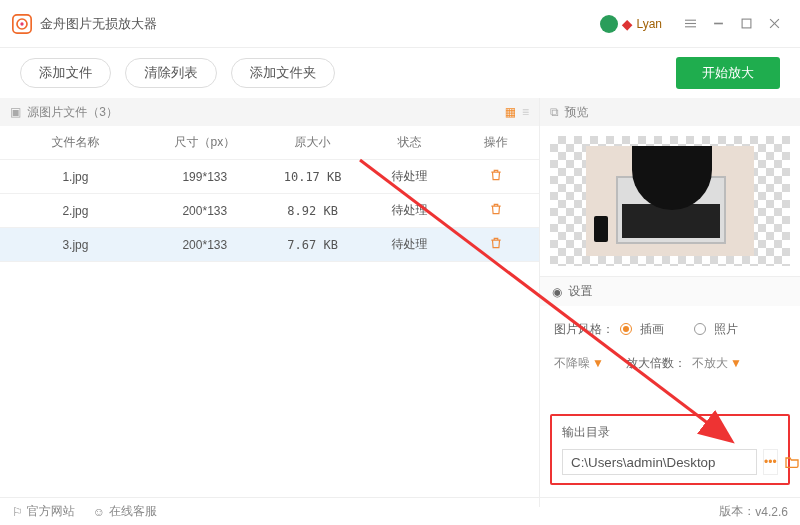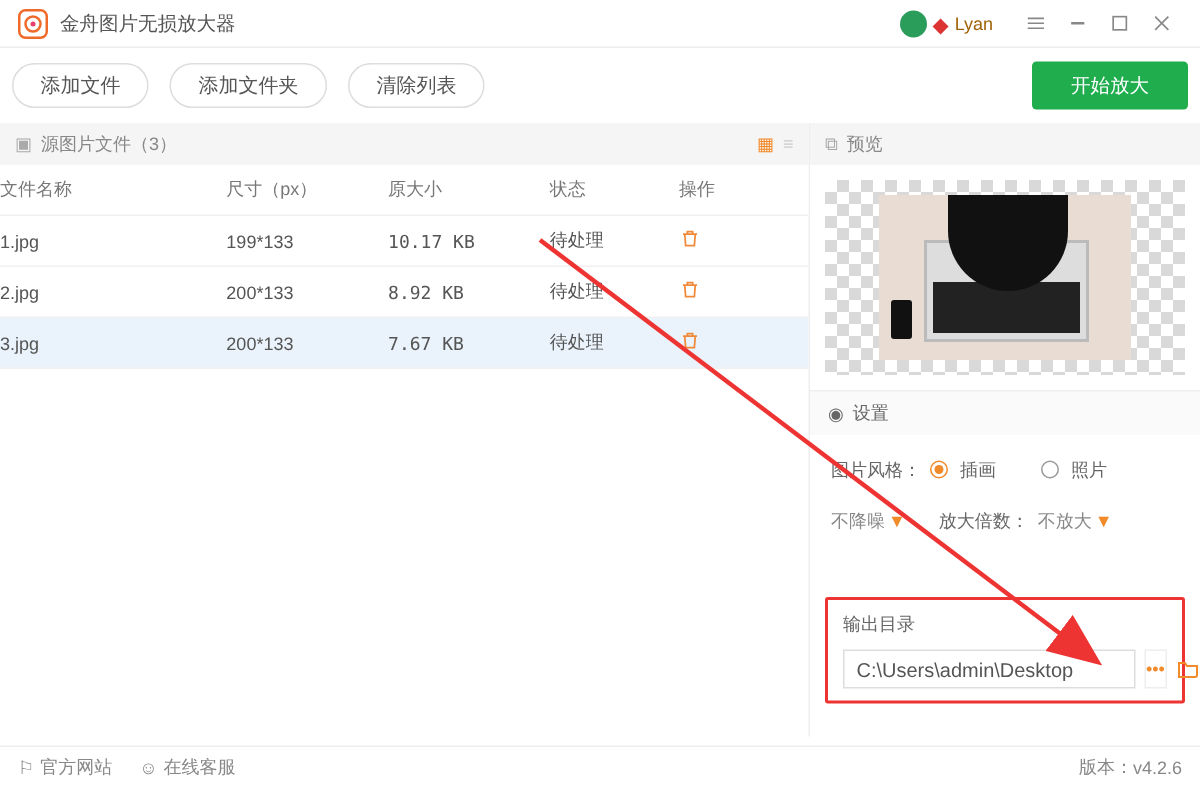--- a/index.html
+++ b/index.html
@@ -1,37 +1,37 @@
 <!DOCTYPE html>
 <html><head>
 <meta charset="utf-8">
 <style>
   * { box-sizing: border-box; margin: 0; padding: 0; font-family: "Microsoft YaHei", sans-serif; }
   body { width: 800px; height: 525px; background: #fff; font-size: 12px; color: #333; overflow: hidden; position: relative; }
-  .titlebar { height: 32px; display: flex; align-items: center; padding: 0 12px; border-bottom: 1px solid #eee; }
+  .titlebar { height: 48px; display: flex; align-items: center; padding: 0 12px; border-bottom: 1px solid #eee; }
   .logo { width: 20px; height: 20px; margin-right: 8px; }
   .title { font-size: 13px; color: #555; flex: 0 0 auto; }
   .titlebar .spacer { flex: 1; }
   .avatar { width: 18px; height: 18px; border-radius: 50%; background: #2a9d5a; margin-right: 4px; }
   .vip-icon { color: #d33; margin-right: 4px; font-size: 14px; }
   .username { color: #a16207; margin-right: 14px; }
   .winbtn { width: 28px; height: 24px; display: flex; align-items: center; justify-content: center; color: #888; cursor: pointer; }
   .winbtn svg { width: 11px; height: 11px; }
-  .toolbar { height: 50px; display: flex; align-items: center; padding: 0 8px; gap: 14px; }
+  .toolbar { height: 50px; display: flex; align-items: center; padding: 0 20px; gap: 14px; }
   .pillbtn { border: 1px solid #ddd; border-radius: 15px; height: 30px; padding: 0 18px; background: #fff; color: #555; display: flex; align-items: center; cursor: pointer; }
   .toolbar .spacer { flex: 1; }
   .primary { background: #1fad4e; color: #fff; border: none; border-radius: 3px; height: 32px; padding: 0 26px; font-size: 13px; cursor: pointer; text-align: right; }
   .main { display: flex; height: calc(100% - 38px - 50px - 28px); }
   .left { flex: 1; display: flex; flex-direction: column; border-right: 1px solid #eee;}
   .panelhead { height: 28px; background: #f5f5f5; display: flex; align-items: center; padding: 0 10px; color: #888; font-size: 12px; }
   .panelhead .ico { margin-right: 6px; color:#aaa;}
   .panelhead .spacer { flex:1; }
   .grid-ico { color:#f28a2a; }
   .list-ico { color:#ccc; margin-left:6px; }
-  .thead, .trow { display: flex; height: 34px; align-items: center; border-bottom: 1px solid #f0f0f0; }
+  .thead, .trow { display: flex; height: 34px; align-items: center; border-bottom: 1px solid #f0f0f0; text-align: center; }
   .thead { color:#777; background:#fff; }
   .col-name { width: 28%; }
   .col-size { width: 20%; }
   .col-orig { width: 20%; font-family: monospace; }
   .col-stat { width: 16%; }
   .col-op   { width: 16%; }
   .trow { color:#555; }
   .trow.selected { background:#eaf3fb; }
   .trash { color:#f08a3a; cursor:pointer; }
   .right { width: 260px; display:flex; flex-direction:column; }
@@ -104,22 +104,22 @@
   <div class="winbtn">
       <svg viewBox="0 0 10 10">
         <line x1="1" y1="1" x2="9" y2="9" stroke="#888"></line>
         <line x1="9" y1="1" x2="1" y2="9" stroke="#888"></line>
       </svg>
     </div>
 </div>
 
 <div class="toolbar">
   <button class="pillbtn">添加文件</button>
+  <button class="pillbtn">清除列表</button>
   <button class="pillbtn">添加文件夹</button>
-  <button class="pillbtn">清除列表</button>
   <div class="spacer"></div>
   <button class="primary">开始放大</button>
 </div>
 
 <div class="main">
 
   <div class="left">
     <div class="panelhead">
       <span class="ico">▣</span>
       <span>源图片文件（3）</span>

